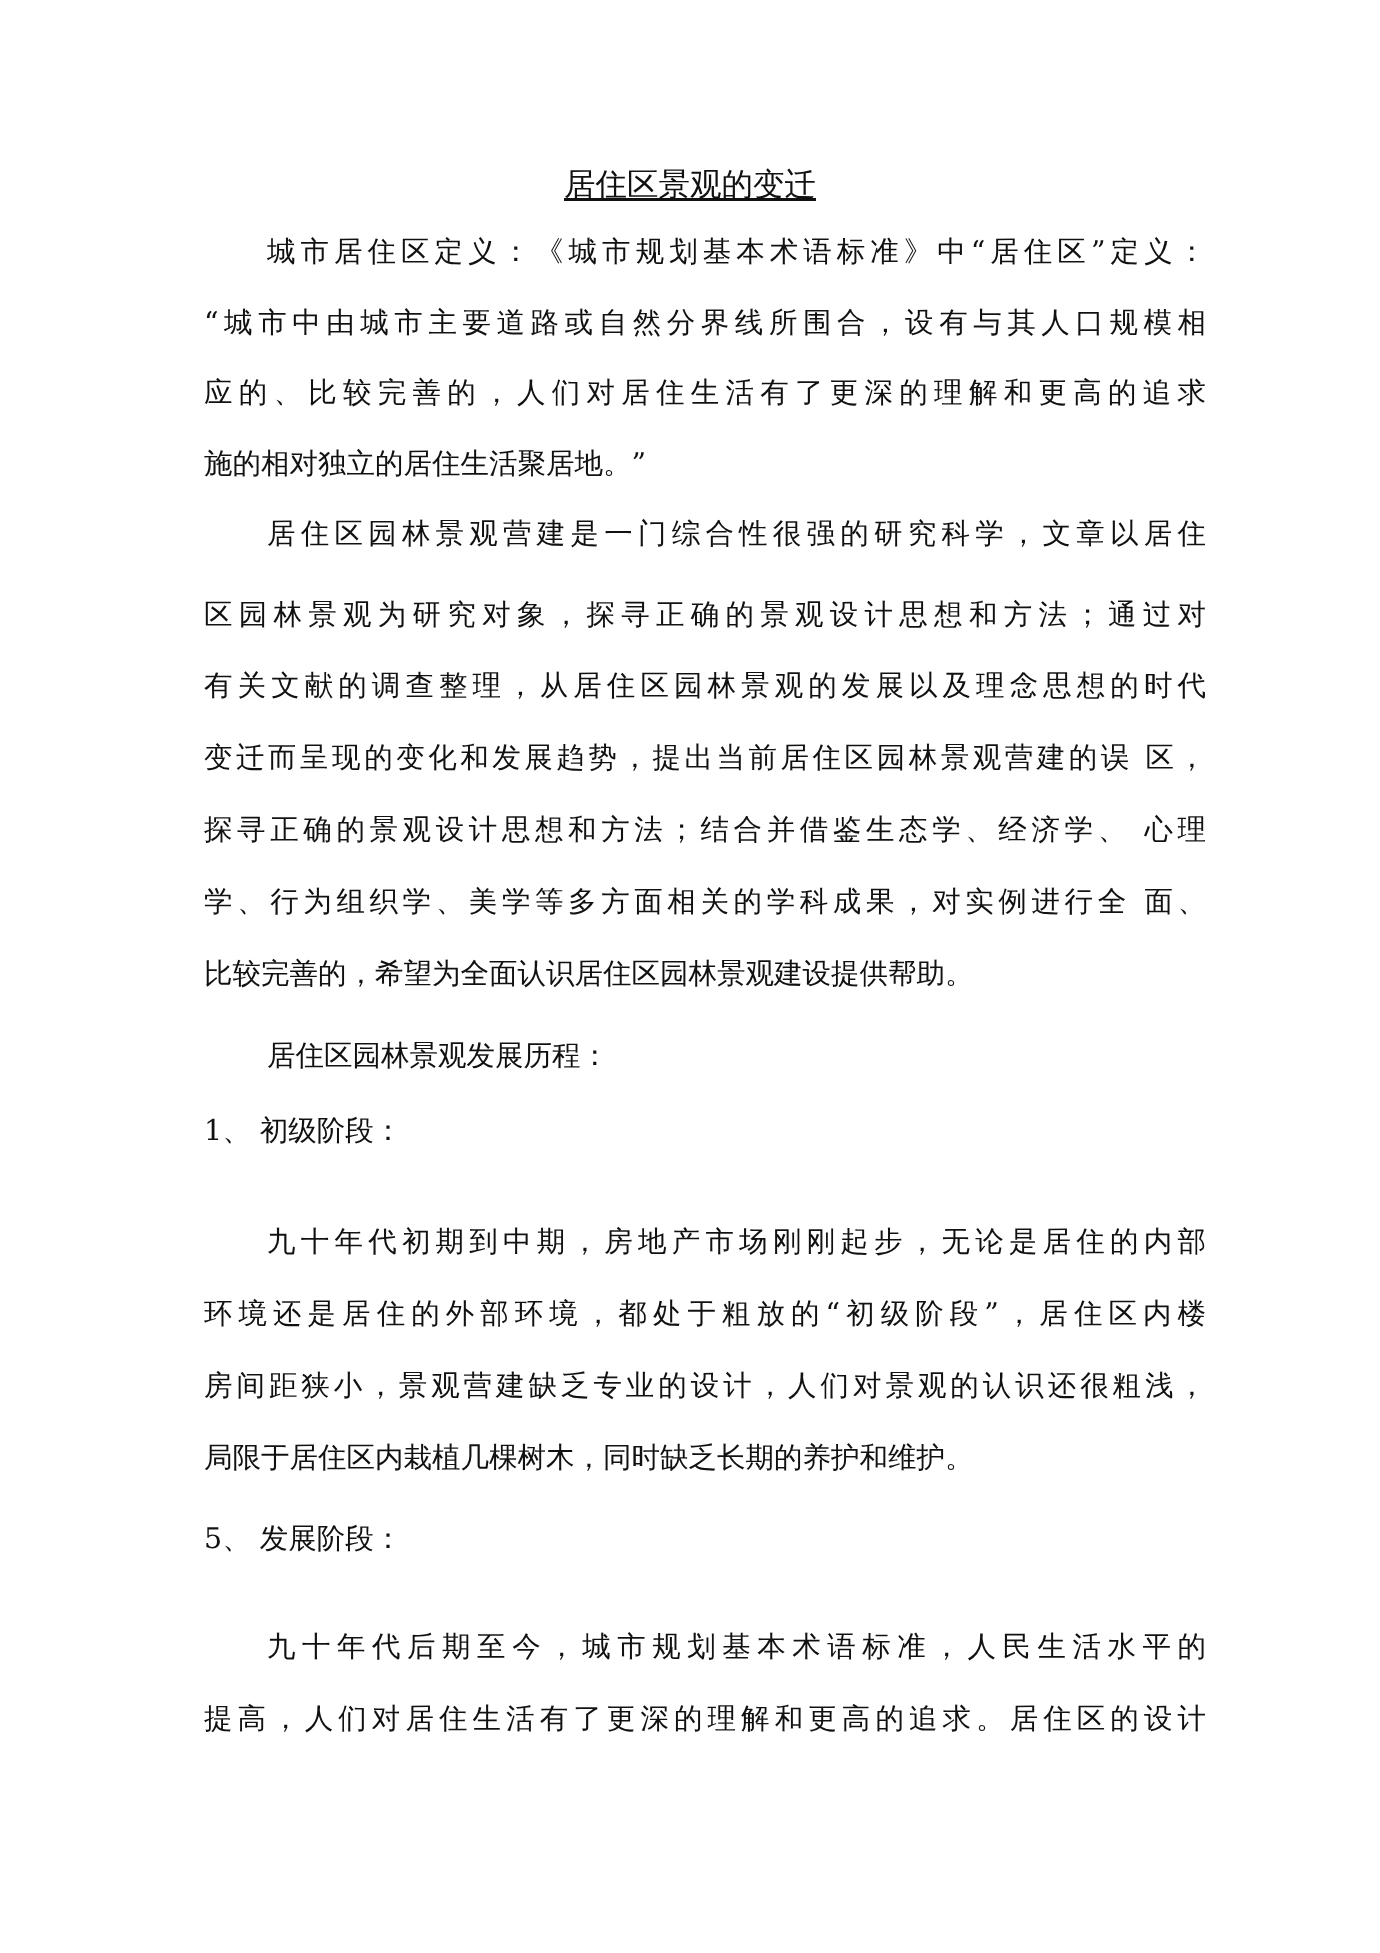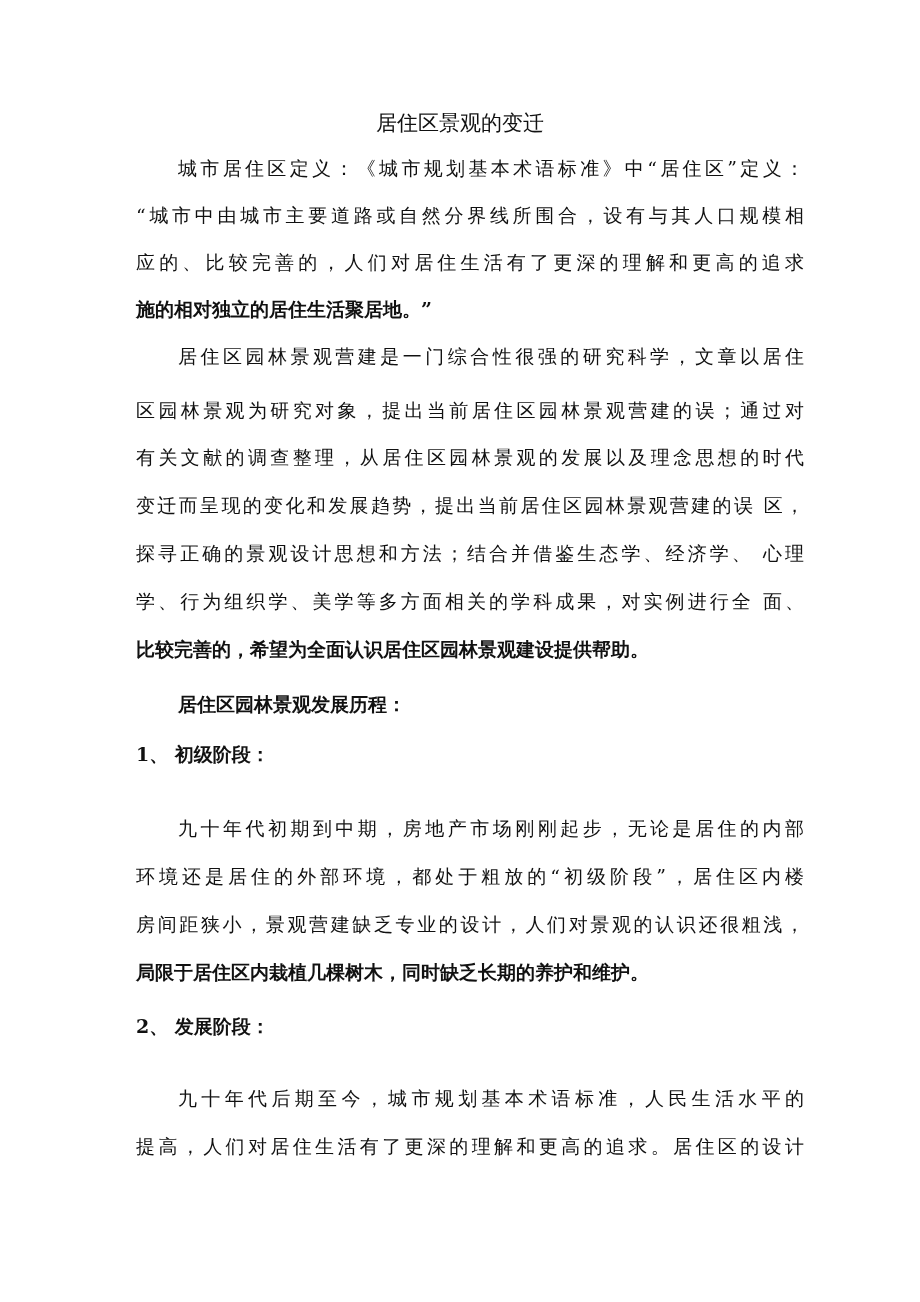--- a/index.html
+++ b/index.html
@@ -1,46 +1,46 @@
 <!DOCTYPE html>
 <html><head>
   <meta charset="utf-8">
   <style>
     html, body { margin: 0; padding: 0; background: #ffffff; }
     body { width: 920px; height: 1302px; position: relative; overflow: hidden;
       font-family: "DejaVu Serif", "Liberation Serif", serif; color: #111; }
     .line { position: absolute; left: 136px; width: 668px; font-size: 19px; line-height: 26px;
       white-space: nowrap; text-align: justify; text-align-last: justify; letter-spacing: 0px; }
-    .title { position: absolute; left: 0; width: 920px; text-align: center; font-size: 21px; line-height: 26px; top: 110px; }
+    .title { position: absolute; left: 0; width: 920px; text-align: center; font-size: 21px; line-height: 26px; top: 110px; text-decoration: underline; }
     .indent { left: 178px; width: 626px; }
-    .noj { text-align: left; text-align-last: left; font-weight: bold; }
+    .noj { text-align: left; text-align-last: left; }
   </style>
 </head>
 <body>
 
 <div>
   <div class="title">居住区景观的变迁</div>
 
   <div class="line indent" style="top:155px">城市居住区定义：《城市规划基本术语标准》中“居住区”定义：</div>
   <div class="line" style="top:202px">“城市中由城市主要道路或自然分界线所围合，设有与其人口规模相</div>
   <div class="line" style="top:249px">应的、比较完善的，人们对居住生活有了更深的理解和更高的追求</div>
   <div class="line noj" style="top:296px">施的相对独立的居住生活聚居地。”</div>
 
   <div class="line indent" style="top:343px">居住区园林景观营建是一门综合性很强的研究科学，文章以居住</div>
-  <div class="line" style="top:397px">区园林景观为研究对象，提出当前居住区园林景观营建的误；通过对</div>
+  <div class="line" style="top:397px">区园林景观为研究对象，探寻正确的景观设计思想和方法；通过对</div>
   <div class="line" style="top:444px">有关文献的调查整理，从居住区园林景观的发展以及理念思想的时代</div>
   <div class="line" style="top:492px">变迁而呈现的变化和发展趋势，提出当前居住区园林景观营建的误 区，</div>
   <div class="line" style="top:540px">探寻正确的景观设计思想和方法；结合并借鉴生态学、经济学、 心理</div>
   <div class="line" style="top:588px">学、行为组织学、美学等多方面相关的学科成果，对实例进行全 面、</div>
   <div class="line noj" style="top:636px">比较完善的，希望为全面认识居住区园林景观建设提供帮助。</div>
 
   <div class="line indent noj" style="top:691px">居住区园林景观发展历程：</div>
 
   <div class="line noj" style="top:741px">1、 初级阶段：</div>
   <div class="line indent" style="top:815px">九十年代初期到中期，房地产市场刚刚起步，无论是居住的内部</div>
   <div class="line" style="top:863px">环境还是居住的外部环境，都处于粗放的“初级阶段”，居住区内楼</div>
   <div class="line" style="top:911px">房间距狭小，景观营建缺乏专业的设计，人们对景观的认识还很粗浅，</div>
   <div class="line noj" style="top:959px">局限于居住区内栽植几棵树木，同时缺乏长期的养护和维护。</div>
 
-  <div class="line noj" style="top:1013px">2、 发展阶段：</div>
+  <div class="line noj" style="top:1013px">5、 发展阶段：</div>
   <div class="line indent" style="top:1085px">九十年代后期至今，城市规划基本术语标准，人民生活水平的</div>
   <div class="line" style="top:1133px">提高，人们对居住生活有了更深的理解和更高的追求。居住区的设计</div>
 </div>
 
 </body></html>

